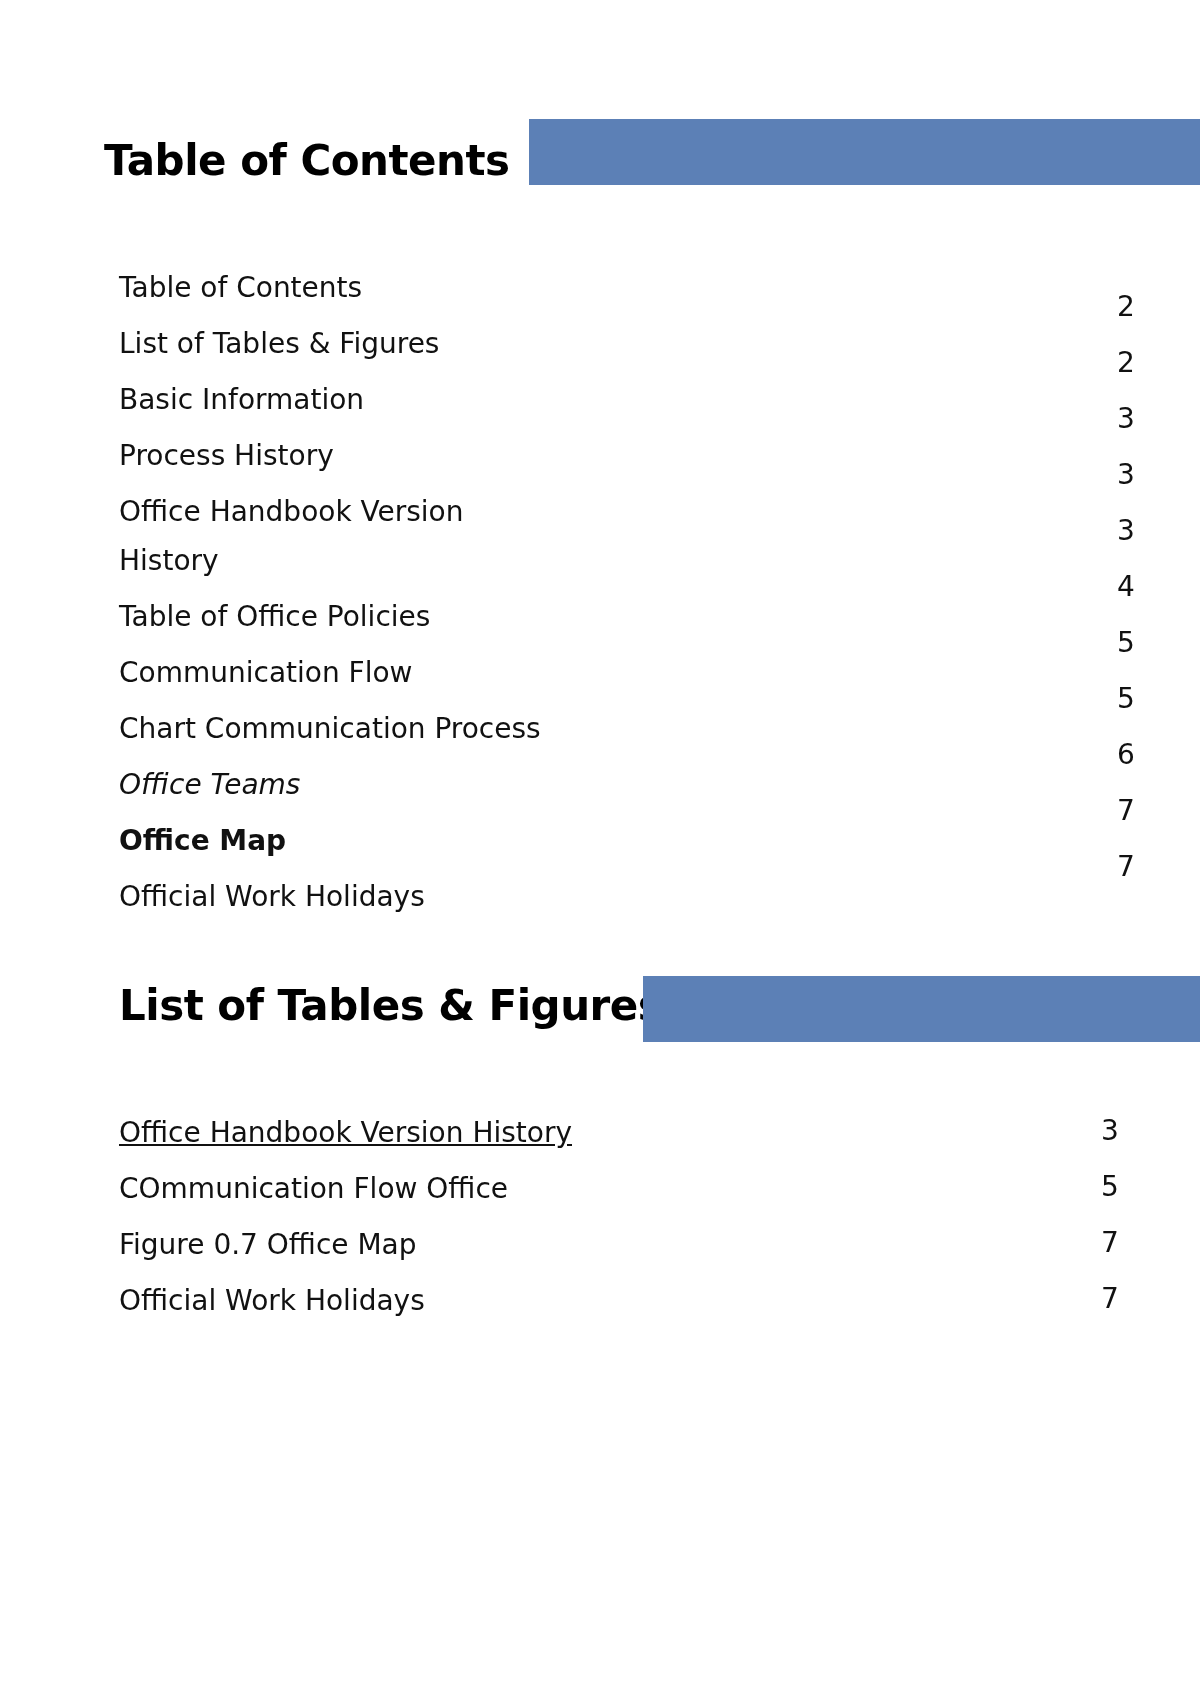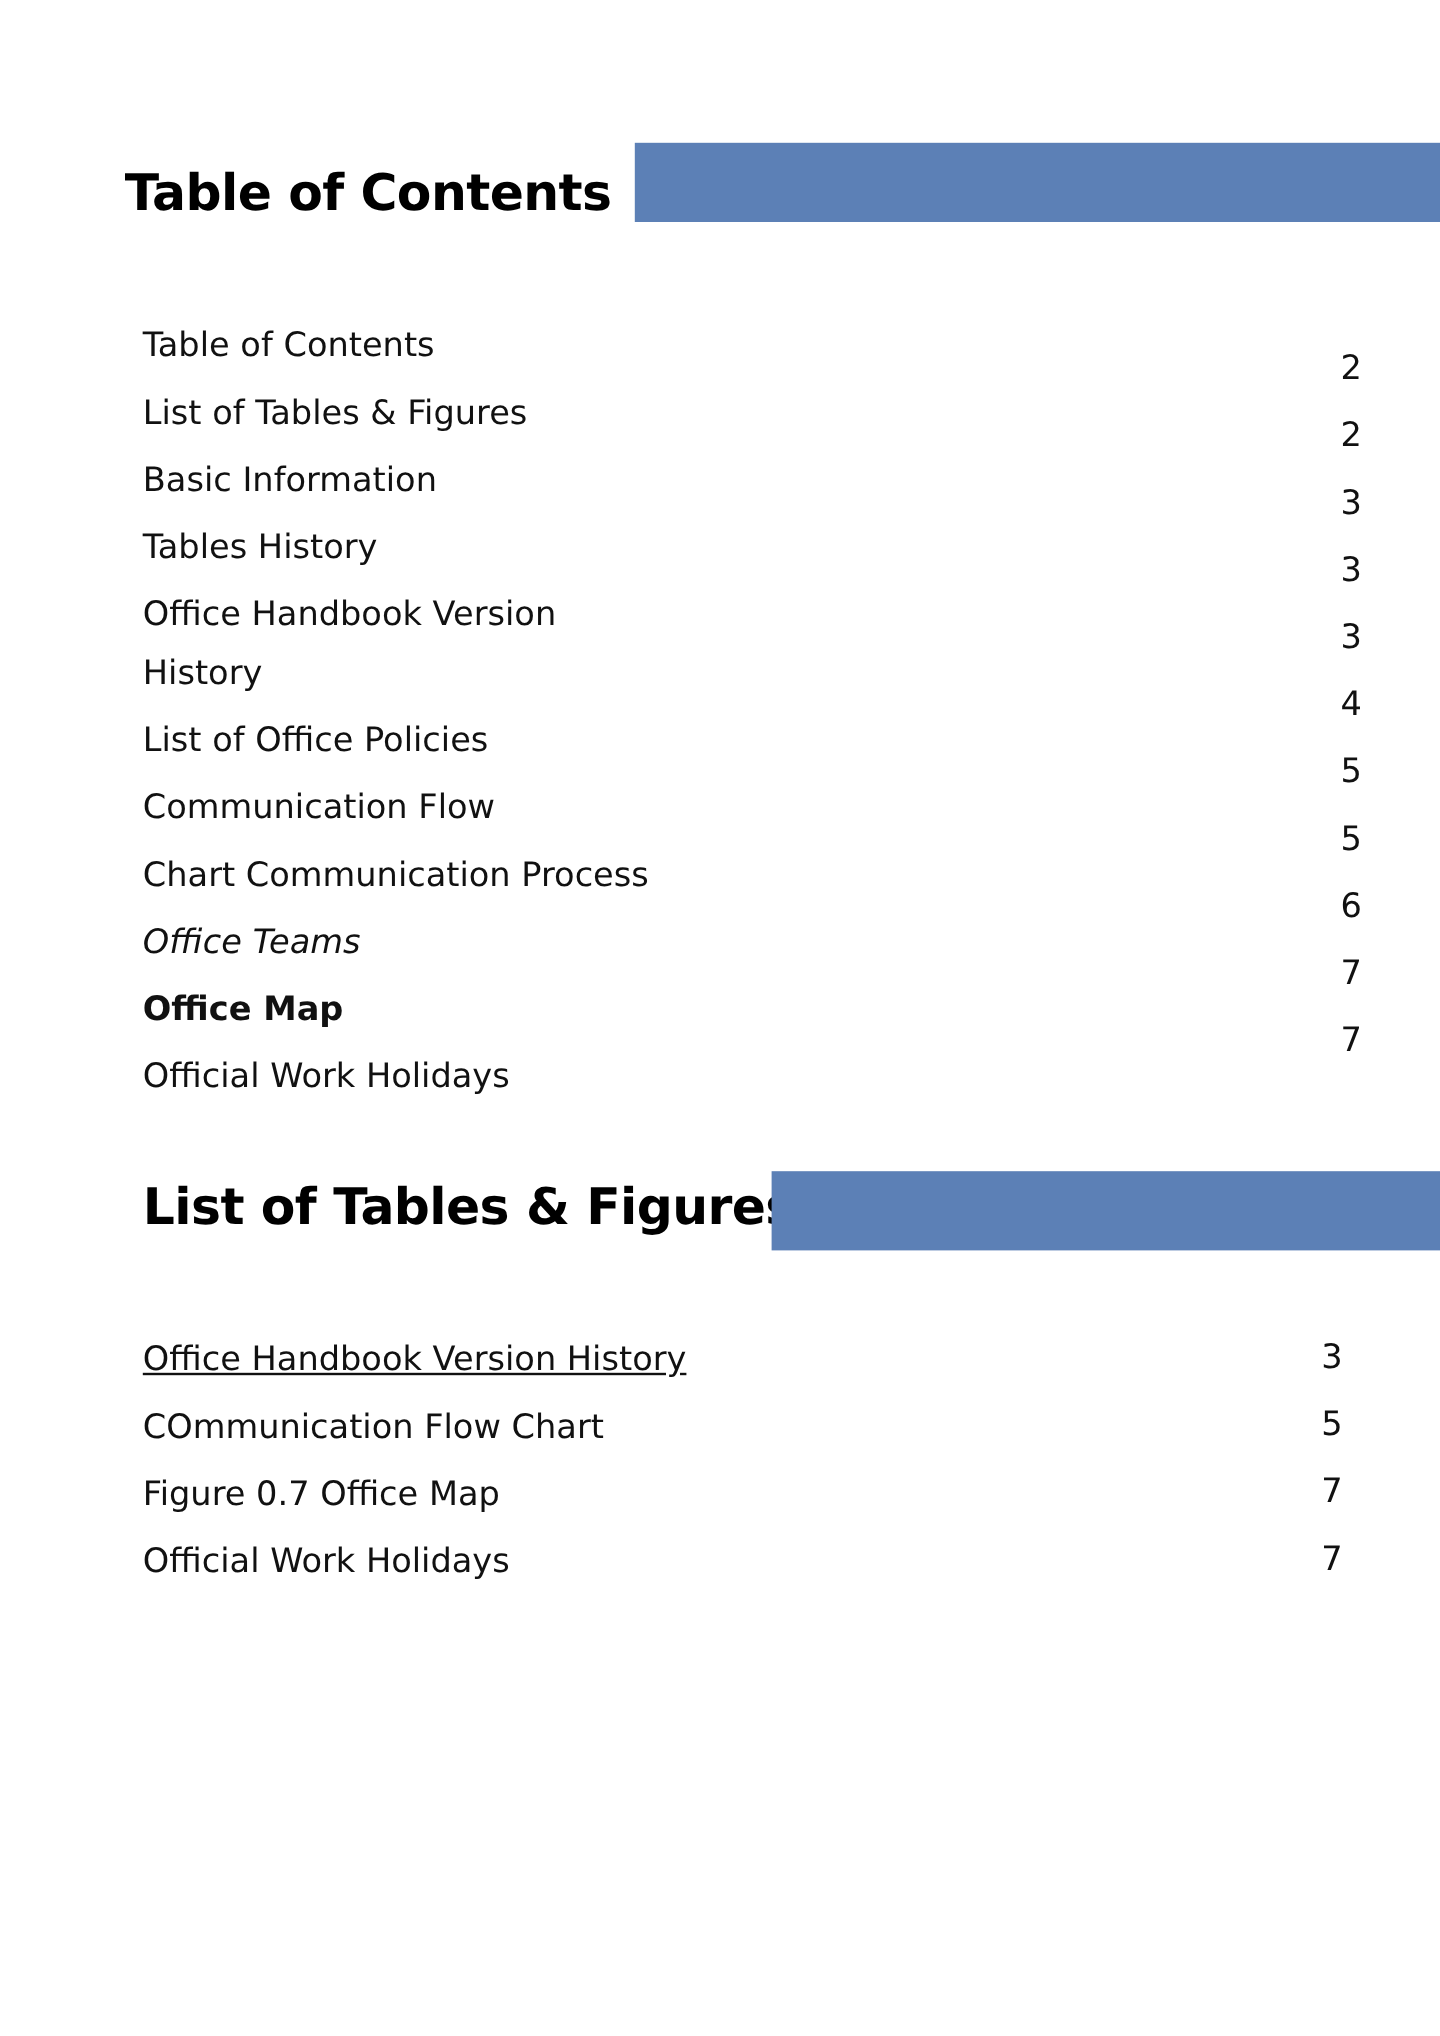--- a/index.html
+++ b/index.html
@@ -15,24 +15,24 @@
 </style>
 </head>
 <body>
 
 <div class="h1" style="left:104px; top:140px;">Table of Contents</div>
 <div class="bar" style="left:529px; top:119px; width:671px; height:66px;"></div>
 
 <div class="entry" style="top:263px;">Table of Contents</div>
 <div class="entry" style="top:319px;">List of Tables &amp; Figures</div>
 <div class="entry" style="top:375px;">Basic Information</div>
-<div class="entry" style="top:431px;">Tables History</div>
+<div class="entry" style="top:431px;">Process History</div>
 <div class="entry" style="top:487px;">Office Handbook Version</div>
 <div class="entry" style="top:536px;">History</div>
-<div class="entry" style="top:592px;">List of Office Policies</div>
+<div class="entry" style="top:592px;">Table of Office Policies</div>
 <div class="entry" style="top:648px;text-align:center;">Communication Flow</div>
 <div class="entry" style="top:704px;">Chart Communication Process</div>
 <div class="entry" style="top:760px;font-style:italic;">Office Teams</div>
 <div class="entry" style="top:816px;font-weight:bold;">Office Map</div>
 <div class="entry" style="top:872px;">Official Work Holidays</div>
 
 <div class="num" style="left:1111px; top:293px;">2</div>
 <div class="num" style="left:1111px; top:349px;">2</div>
 <div class="num" style="left:1111px; top:405px;">3</div>
 <div class="num" style="left:1111px; top:461px;">3</div>
@@ -41,20 +41,20 @@
 <div class="num" style="left:1111px; top:629px;">5</div>
 <div class="num" style="left:1111px; top:685px;">5</div>
 <div class="num" style="left:1111px; top:741px;">6</div>
 <div class="num" style="left:1111px; top:797px;">7</div>
 <div class="num" style="left:1111px; top:853px;">7</div>
 
 <div class="h1" style="left:119px; top:985px;">List of Tables &amp; Figures</div>
 <div class="bar" style="left:643px; top:976px; width:557px; height:66px;"></div>
 
 <div class="entry" style="top:1108px;text-decoration:underline;">Office Handbook Version History</div>
-<div class="entry" style="top:1164px;">COmmunication Flow Chart</div>
+<div class="entry" style="top:1164px;">COmmunication Flow Office</div>
 <div class="entry" style="top:1220px;">Figure 0.7 Office Map</div>
 <div class="entry" style="top:1276px;">Official Work Holidays</div>
 
 <div class="num" style="left:1095px; top:1117px;">3</div>
 <div class="num" style="left:1095px; top:1173px;">5</div>
 <div class="num" style="left:1095px; top:1229px;">7</div>
 <div class="num" style="left:1095px; top:1285px;">7</div>
 
 </body></html>

